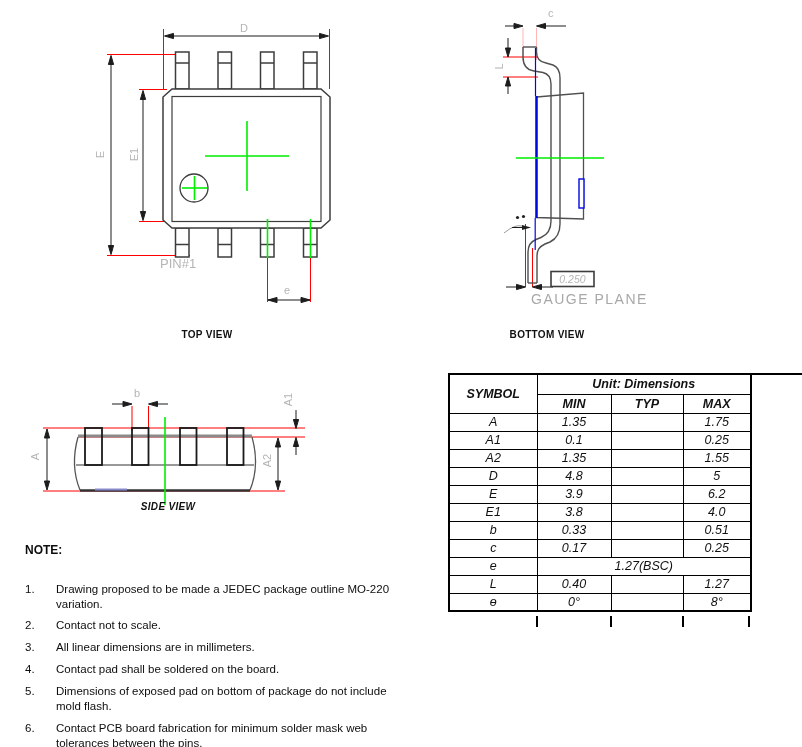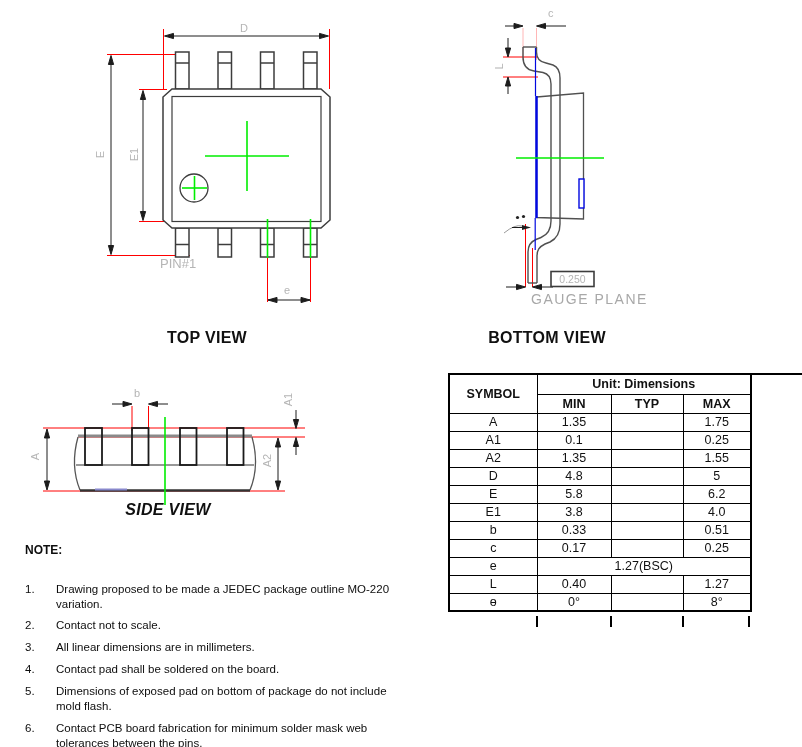--- a/index.html
+++ b/index.html
@@ -2,34 +2,34 @@
 <html><head>
 <meta charset="utf-8">
 <style>
   * { margin:0; padding:0; box-sizing:border-box; }
   html,body { background:#ffffff; }
   body { font-family:"Liberation Sans", sans-serif; color:#111; }
   #canvas { position:relative; width:802px; height:747px; background:#fff; overflow:hidden; }
 
   .lbl { position:absolute; color:#b5b5b5; font-size:11px; line-height:1; white-space:nowrap; }
   .lbl.rot { transform:rotate(-90deg); transform-origin:center center; }
-  .caption { position:absolute; width:120px; text-align:center; font-size:16px; font-weight:700;
+  .caption { position:absolute; width:120px; text-align:center; font-size:10px; font-weight:700;
              letter-spacing:.3px; color:#101010; white-space:nowrap; }
 
   svg.view { position:absolute; overflow:visible; }
 
   
   #dim-table { position:absolute; left:448px; top:373px; border-collapse:collapse;
                table-layout:fixed; width:302px; font-size:12.5px; }
   #dim-table td { border:1px solid #000; text-align:center; vertical-align:middle;
                   padding:0; height:18px; overflow:hidden; }
   #dim-table tr.h1 td { height:20px; font-weight:700; }
   #dim-table tr.h2 td { height:19px; font-weight:700; }
   #dim-table td.symcell { font-weight:400; }
-  #dim-table { border:2px solid #000; }
+  #dim-table { border:2px solid #000;font-style:italic; }
   .tbl-line { position:absolute; background:#000; }
 
   
   #notes { position:absolute; left:25px; top:543px; width:412px; font-size:11.5px; line-height:1.3; color:#0d0d0d; }
   #notes .title { font-weight:700; font-size:12px; margin-bottom:23px; }
   .note-item { display:flex; margin-bottom:7px; }
   .note-num { flex:none; width:31px; }
   .note-text { width:352px; }
 </style>
 </head>
@@ -156,21 +156,21 @@
       <path d="M506,287 H516.5"></path>
         <polygon points="525.5,287 516.5,284.4 516.5,289.6"></polygon>
       <path d="M541.5,287 H553"></path>
         <polygon points="532.5,287 541.5,284.4 541.5,289.6"></polygon>
     </g>
 
     <rect x="551" y="271.5" width="43" height="15" fill="#ffffff" stroke="#3c3c3c" stroke-width="1.6"></rect>
   </svg>
   <span class="lbl" style="left:548px; top:8px;">c</span>
   <span class="lbl rot" style="left:496px; top:61px;">L</span>
-  <span class="lbl" style="left:551px; top:274px; width:43px; text-align:center; font-size:10.5px;">0.250</span>
+  <span class="lbl" style="left:551px; top:274px; width:43px; text-align:center; font-size:10.5px;font-style:italic;">0.250</span>
   <span class="lbl" style="left:531px; top:292px; font-size:14px; letter-spacing:1.5px; color:#a8a8a8;">GAUGE PLANE</span>
   <span class="caption" style="left:487px; top:329px;">BOTTOM VIEW</span>
 
   <svg class="view" style="left:30px; top:390px;" width="280" height="120" viewBox="30 390 280 120">
 
     <g stroke="#ff0000" stroke-width="1">
       <path d="M43,428 H305"></path>
         <path d="M78,437 H305"></path>
         <path d="M43,491 H285"></path>
       <path d="M132,406 V431"></path>
@@ -254,21 +254,21 @@
           <td>1.55</td>
         </tr>
     <tr>
           <td class="symcell">D</td>
           <td>4.8</td>
           <td></td>
           <td>5</td>
         </tr>
     <tr>
           <td class="symcell">E</td>
-          <td>5.8</td>
+          <td>3.9</td>
           <td></td>
           <td>6.2</td>
         </tr>
     <tr>
           <td class="symcell">E1</td>
           <td>3.8</td>
           <td></td>
           <td>4.0</td>
         </tr>
     <tr>

